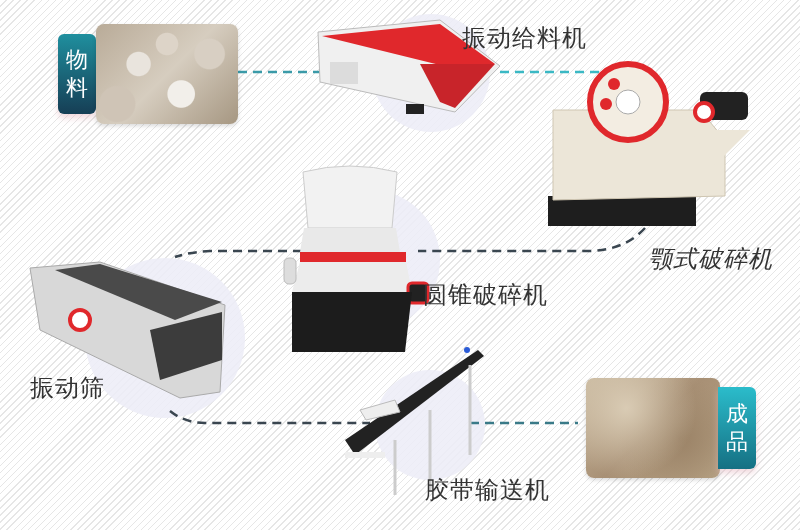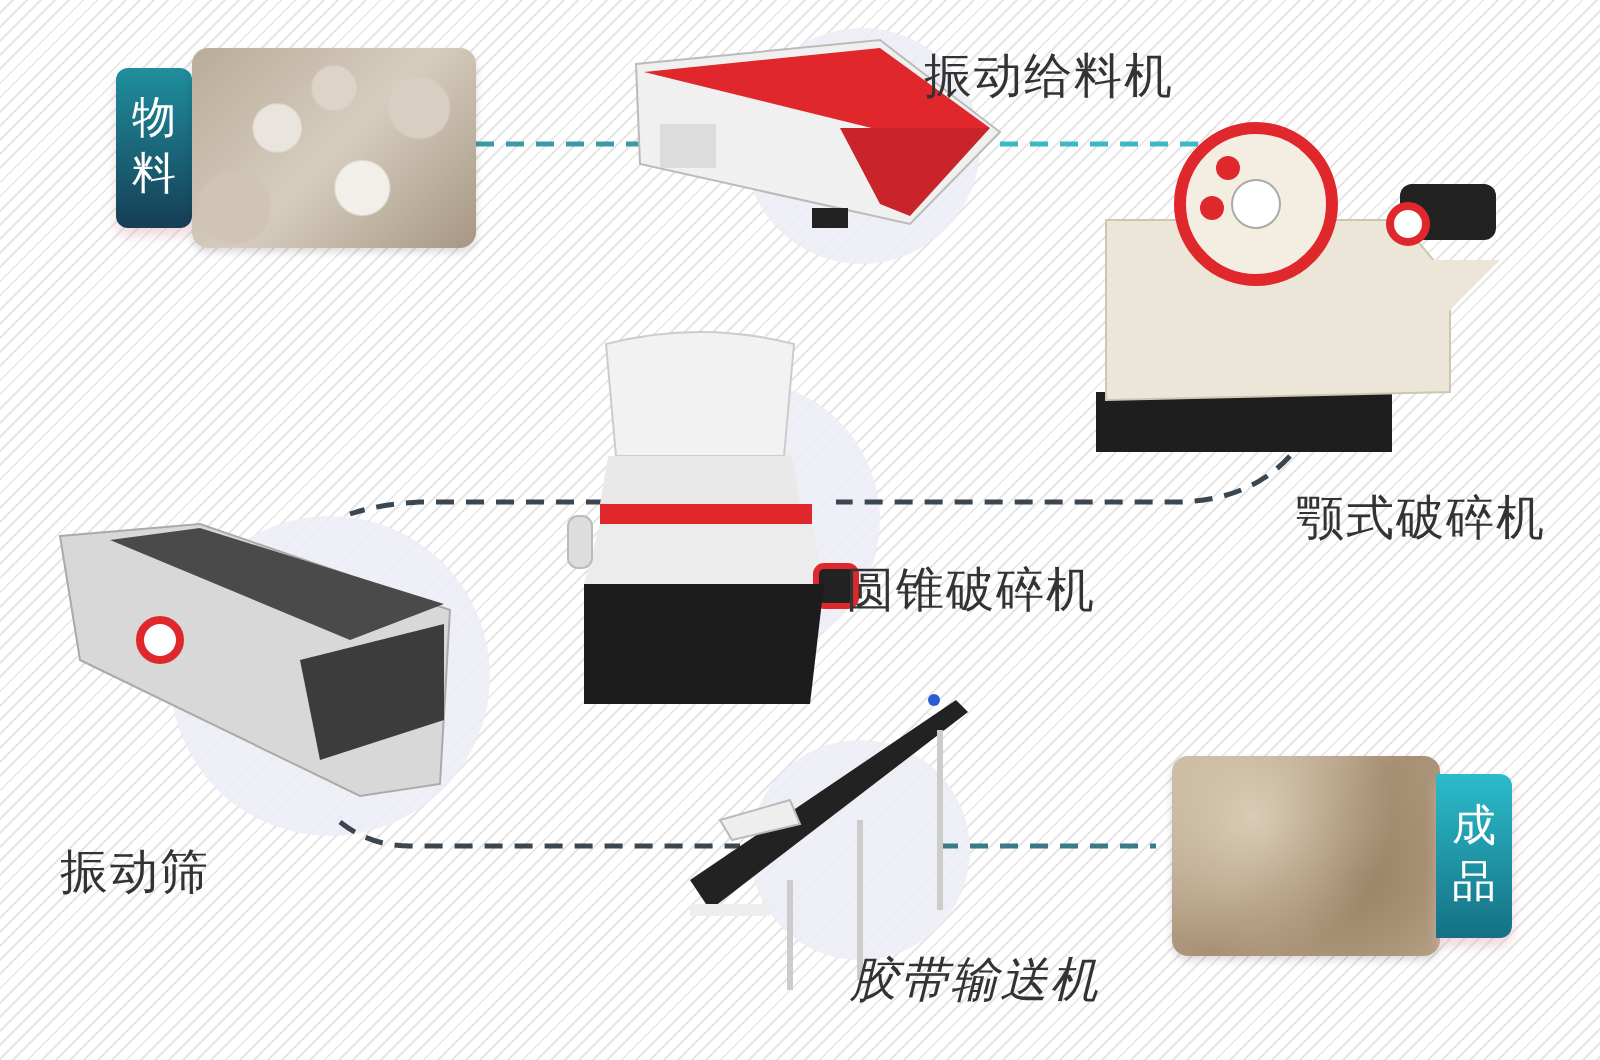--- a/index.html
+++ b/index.html
@@ -52,51 +52,51 @@
     <rect x="548" y="196" width="148" height="30" fill="#1e1e1e"></rect>
     <polygon points="553,110 700,110 725,140 725,196 553,200" fill="#ece6d8" stroke="#cfc6b2"></polygon>
     <polygon points="690,130 750,130 715,165" fill="#ece6d8"></polygon>
     <circle cx="628" cy="102" r="38" fill="#f3ede2" stroke="#e0282c" stroke-width="6"></circle>
     <circle cx="628" cy="102" r="12" fill="#fff" stroke="#aaa"></circle>
     <circle cx="614" cy="84" r="6" fill="#e0282c"></circle>
     <circle cx="606" cy="104" r="6" fill="#e0282c"></circle>
     <rect x="700" y="92" width="48" height="28" rx="6" fill="#222"></rect>
     <circle cx="704" cy="112" r="9" fill="#fff" stroke="#e0282c" stroke-width="4"></circle>
   </svg>
-  <div class="label" style="left:648px;top:243px;">颚式破碎机</div>
+  <div class="label" style="left:648px;top:243px;font-style:italic;">颚式破碎机</div>
 
   <svg width="800" height="530">
     <path d="M303 172 Q350 160 397 172 L392 228 L308 228 Z" fill="#f2f2f2" stroke="#ccc"></path>
     <rect x="300" y="252" width="106" height="10" fill="#e0282c"></rect>
     <path d="M304 228 L396 228 L400 252 L300 252 Z" fill="#e9e9e9"></path>
     <path d="M300 262 L406 262 L412 292 L292 292 Z" fill="#ececec"></path>
     <rect x="408" y="283" width="20" height="20" rx="4" fill="#222" stroke="#e0282c" stroke-width="3"></rect>
     <polygon points="292,292 412,292 405,352 292,352" fill="#1c1c1c"></polygon>
     <rect x="284" y="258" width="12" height="26" rx="5" fill="#ddd" stroke="#bbb"></rect>
   </svg>
   <div class="label" style="left:423px;top:279px;">圆锥破碎机</div>
 
   <svg width="800" height="530">
     <polygon points="30,268 100,262 225,305 220,392 180,398 40,330" fill="#d8d8d8" stroke="#aaa"></polygon>
     <polygon points="55,270 100,264 222,302 175,320" fill="#4a4a4a"></polygon>
     <polygon points="150,330 222,312 222,360 160,380" fill="#3c3c3c"></polygon>
     <circle cx="80" cy="320" r="10" fill="#fff" stroke="#e0282c" stroke-width="4"></circle>
   </svg>
-  <div class="label" style="left:30px;top:372px;margin-top:48px;">振动筛</div>
+  <div class="label" style="left:30px;top:372px;">振动筛</div>
 
   <svg width="800" height="530">
     <polygon points="345,440 478,350 484,356 355,455" fill="#222"></polygon>
     <polygon points="360,410 395,400 400,412 366,420" fill="#eee" stroke="#bbb"></polygon>
     <line x1="395" y1="440" x2="395" y2="495" stroke="#ccc" stroke-width="3"></line>
     <line x1="430" y1="410" x2="430" y2="490" stroke="#ccc" stroke-width="3"></line>
     <line x1="470" y1="365" x2="470" y2="455" stroke="#ccc" stroke-width="3"></line>
     <rect x="345" y="452" width="40" height="6" fill="#eee"></rect>
     <circle cx="467" cy="350" r="3" fill="#2a5bd7"></circle>
   </svg>
-  <div class="label" style="left:425px;top:474px;font-style:italic;">胶带输送机</div>
+  <div class="label" style="left:425px;top:474px;">胶带输送机</div>
 
   <div class="photo" style="left:586px;top:378px;width:134px;height:100px;background:radial-gradient(circle at 30% 30%,#d9cbb4,transparent 60%),radial-gradient(circle at 70% 60%,#9b8367,transparent 55%),linear-gradient(135deg,#c8b89e,#a89075 50%,#b8a486);"></div>
   <div class="tag" style="left:718px;top:387px;height:82px;border-radius:0 6px 6px 0;background:linear-gradient(#2bbccb,#157083);">
     <span>成</span>
     <span>品</span>
   </div>
 
 </div>
 
 </body></html>

